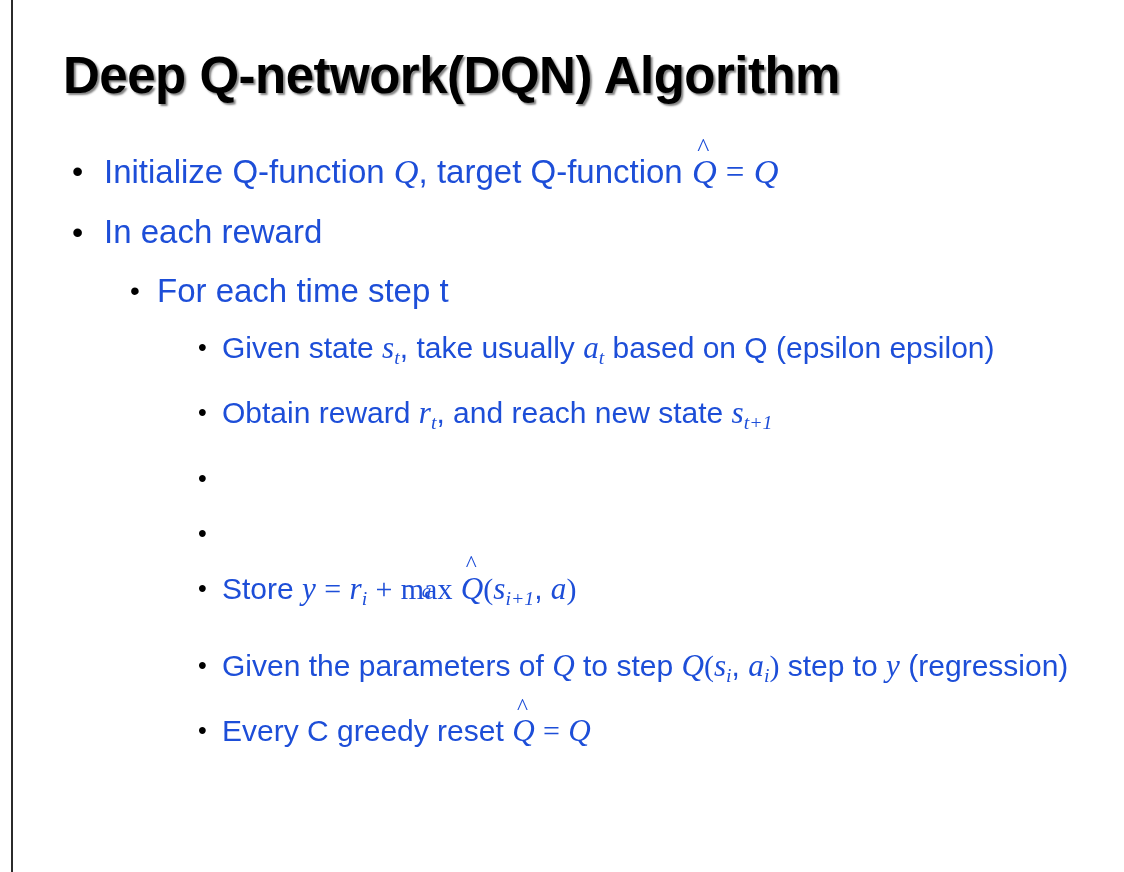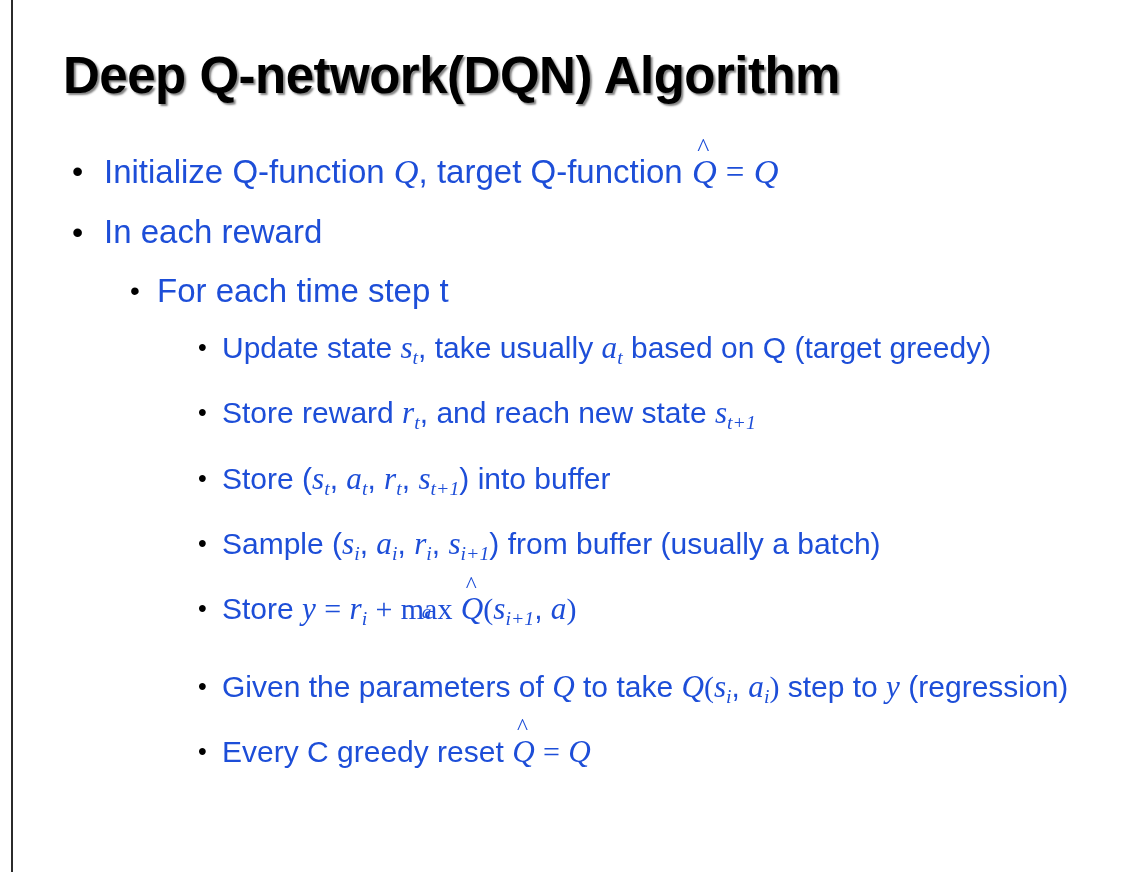--- a/index.html
+++ b/index.html
@@ -194,51 +194,49 @@
       <span class="bullet-text">In each reward</span>
     </div>
 
     <div class="bullet-row lvl2">
       <span class="bullet-dot">•</span>
       <span class="bullet-text">For each time step t</span>
     </div>
 
     <div class="bullet-row lvl3">
       <span class="bullet-dot">•</span>
-      <span class="bullet-text"><span>Update state </span><span class="mi">s</span><span class="sub">t</span><span>, take usually </span><span class="mi">a</span><span class="sub">t</span><span> based on Q (target greedy)</span></span>
-    </div>
-
-    <div class="bullet-row lvl3">
-      <span class="bullet-dot">•</span>
-      <span class="bullet-text"><span>Store reward </span><span class="mi">r</span><span class="sub">t</span><span>, and reach new state </span><span class="mi">s</span><span class="sub">t+1</span></span>
-    </div>
-
-    <div class="bullet-row lvl3">
-      <span class="bullet-dot">•</span>
-      <span class="bullet-text"><span>Store (</span><span class="mi">s</span><span class="sub">t</span><span>, </span><span class="mi">a</span><span class="sub">t</span><span>, </span><span class="mi">r</span><span class="sub">t</span><span>, </span><span class="mi">s</span><span class="sub">t+1</span><span>) into buffer</span></span>
-    </div>
-
-    <div class="bullet-row lvl3">
-      <span class="bullet-dot">•</span>
-      <span class="bullet-text"><span>Sample (</span><span class="mi">s</span><span class="sub">i</span><span>, </span><span class="mi">a</span><span class="sub">i</span><span>, </span><span class="mi">r</span><span class="sub">i</span><span>, </span><span class="mi">s</span><span class="sub">i+1</span><span>) from buffer (usually a batch)</span></span>
+      <span class="bullet-text"><span>Given state </span><span class="mi">s</span><span class="sub">t</span><span>, take usually </span><span class="mi">a</span><span class="sub">t</span><span> based on Q (epsilon epsilon)</span></span>
+    </div>
+
+    <div class="bullet-row lvl3">
+      <span class="bullet-dot">•</span>
+      <span class="bullet-text"><span>Obtain reward </span><span class="mi">r</span><span class="sub">t</span><span>, and reach new state </span><span class="mi">s</span><span class="sub">t+1</span></span>
+    </div>
+
+    <div class="bullet-row lvl3">
+      <span class="bullet-dot">•</span>
+    </div>
+
+    <div class="bullet-row lvl3">
+      <span class="bullet-dot">•</span>
     </div>
 
     <div class="bullet-row lvl3" style="margin-bottom:18px;">
       <span class="bullet-dot">•</span>
       <span class="bullet-text"><span>Store </span><span class="mi">y</span>
         <span class="mo">=</span>
         <span class="mi">r</span><span class="sub">i</span>
         <span class="mo">+</span>
         <span class="maxop"><span>max</span><span class="maxlim">a</span></span>
         <span class="hatwrap"><span class="mi">Q</span><span class="hatmark">^</span></span><span class="mo">(</span><span class="mi">s</span><span class="sub">i+1</span><span>, </span><span class="mi">a</span><span class="mo">)</span></span>
     </div>
 
     <div class="bullet-row lvl3">
       <span class="bullet-dot">•</span>
-      <span class="bullet-text"><span>Given the parameters of </span><span class="mi">Q</span><span> to take </span><span class="mi">Q</span><span class="mo">(</span><span class="mi">s</span><span class="sub">i</span><span>, </span><span class="mi">a</span><span class="sub">i</span><span class="mo">)</span><span> step to </span><span class="mi">y</span><span> (regression)</span></span>
+      <span class="bullet-text"><span>Given the parameters of </span><span class="mi">Q</span><span> to step </span><span class="mi">Q</span><span class="mo">(</span><span class="mi">s</span><span class="sub">i</span><span>, </span><span class="mi">a</span><span class="sub">i</span><span class="mo">)</span><span> step to </span><span class="mi">y</span><span> (regression)</span></span>
     </div>
 
     <div class="bullet-row lvl3">
       <span class="bullet-dot">•</span>
       <span class="bullet-text"><span>Every C greedy reset </span><span class="hatwrap"><span class="mi">Q</span><span class="hatmark">^</span></span>
         <span class="mo">=</span>
         <span class="mi">Q</span></span>
     </div>
 
   </div>

